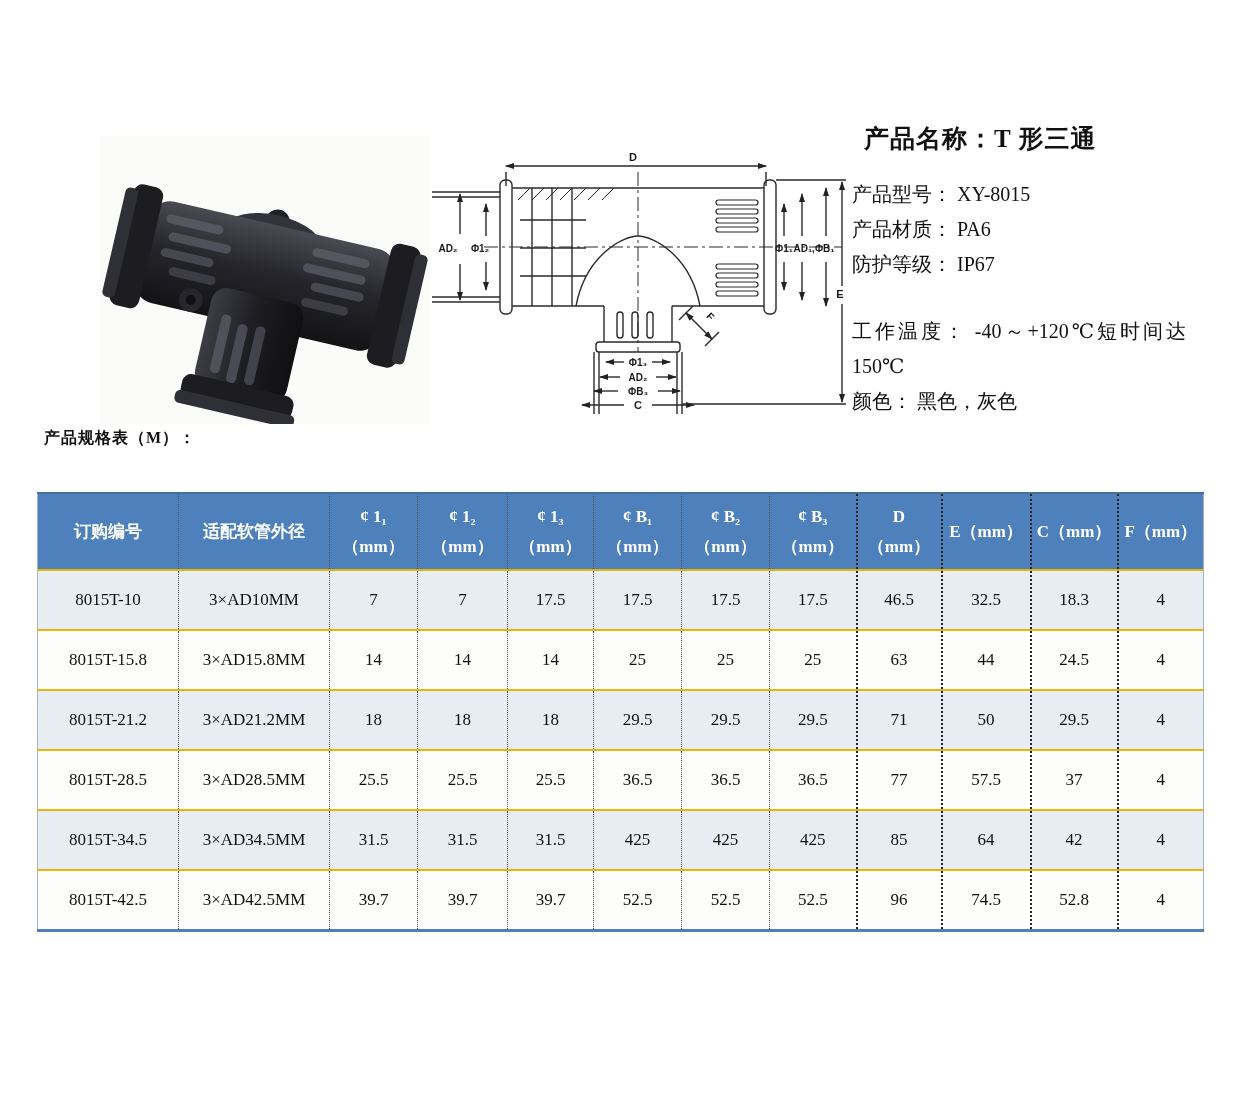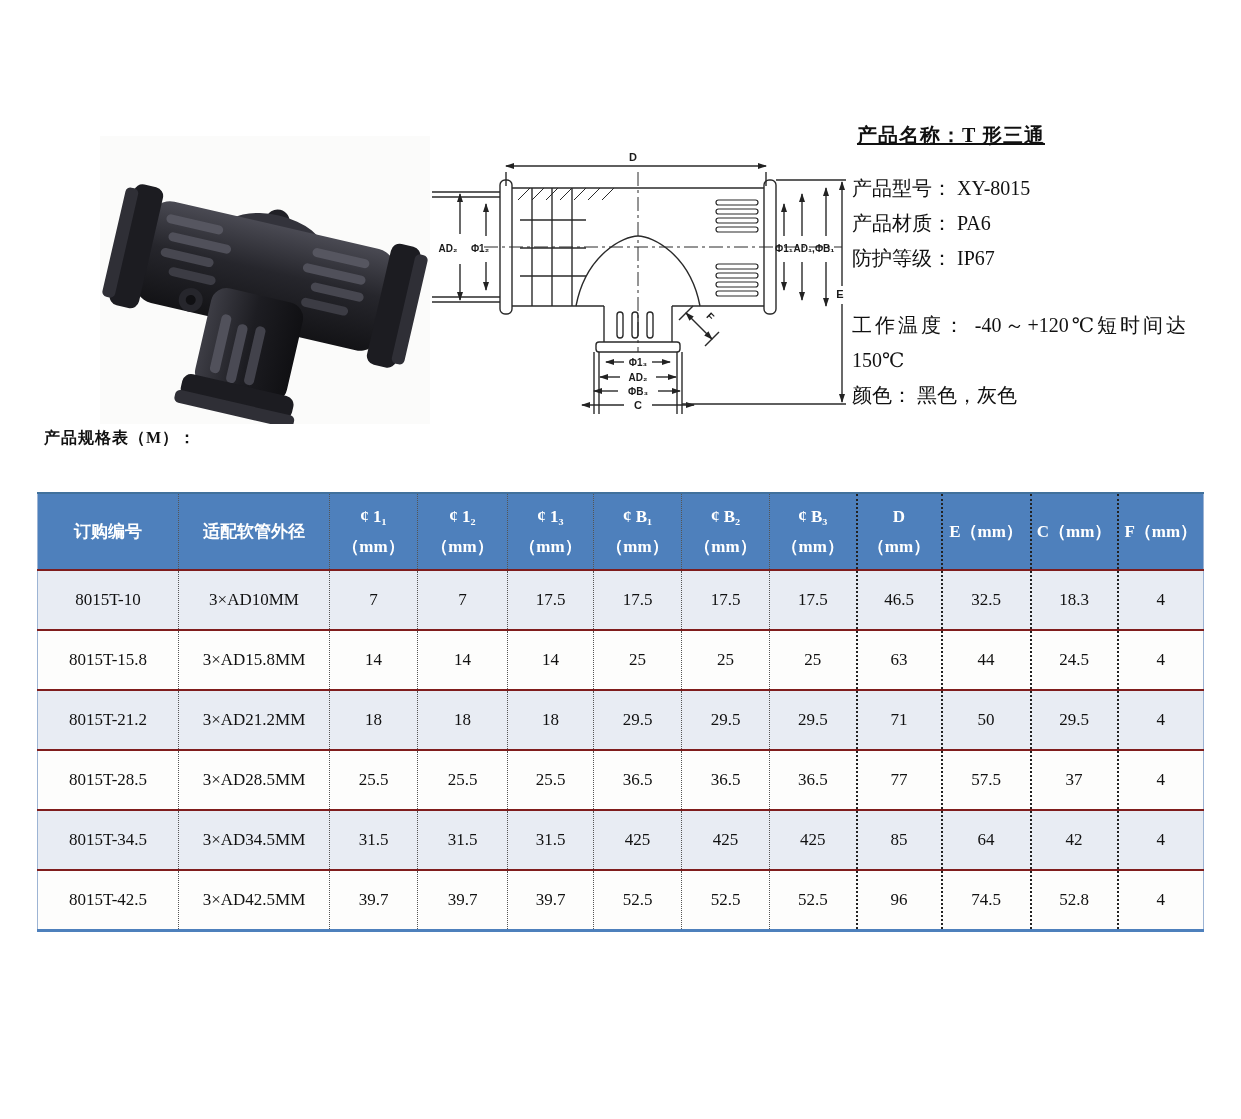--- a/index.html
+++ b/index.html
@@ -5,41 +5,41 @@
   html,body{margin:0;padding:0;}
   body{
     width:1241px;height:1119px;background:#ffffff;position:relative;
     font-family:"Liberation Serif","DejaVu Serif",serif;color:#111;
     overflow:hidden;
   }
   
   .photo-wrap{position:absolute;left:100px;top:136px;width:330px;height:288px;}
   .draw-wrap{position:absolute;left:428px;top:146px;width:424px;height:274px;}
   .info-block{position:absolute;left:852px;top:122px;width:334px;}
-  .info-title{font-size:20px;font-weight:bold;margin:0 0 22px 5px;letter-spacing:1px;text-decoration:underline;}
+  .info-title{font-size:25px;font-weight:bold;margin:0 0 22px 12px;letter-spacing:1px;}
   .info-line{font-size:20px;line-height:35px;white-space:nowrap;}
   .info-line.justify{white-space:normal;text-align:justify;text-align-last:justify;margin-top:32px;}
   
   .table-title{position:absolute;left:44px;top:428px;font-size:16px;font-weight:bold;letter-spacing:1px;}
   table.spec{
     position:absolute;left:37px;top:492px;width:1166px;
     border-collapse:collapse;table-layout:fixed;
     border-top:2px solid #41719c;border-bottom:3px solid #4e80bc;
     border-left:1px solid #9db4d4;border-right:1px solid #9db4d4;
   }
   table.spec thead th{
     background:#4e80bc;color:#ffffff;font-weight:bold;font-size:17px;
     height:75px;text-align:center;vertical-align:middle;padding:0;line-height:1.75;
   }
   table.spec thead .h2:empty{display:none;}
   table.spec tbody td{
     height:58px;text-align:center;vertical-align:middle;font-size:17px;padding:0;
     background:#fdfdfc;
   }
-  table.spec tbody tr{border-top:2px solid #7f1d1d;}
+  table.spec tbody tr{border-top:2px solid #eab308;}
   table.spec tbody tr:nth-child(odd) td{background:#e8ecf3;}
   .c1,.c2,.c3,.c4,.c5,.c6,.c7{border-left:1px dotted #555;}
   .c8,.c9,.c10,.c11{border-left:2px dotted #222;}
   
   .dim{font-family:"Liberation Sans","DejaVu Sans",sans-serif;font-size:11px;font-weight:bold;fill:#1a1a1a;}
   .dim.small{font-size:10px;}
 </style>
 </head>
 <body>
 

